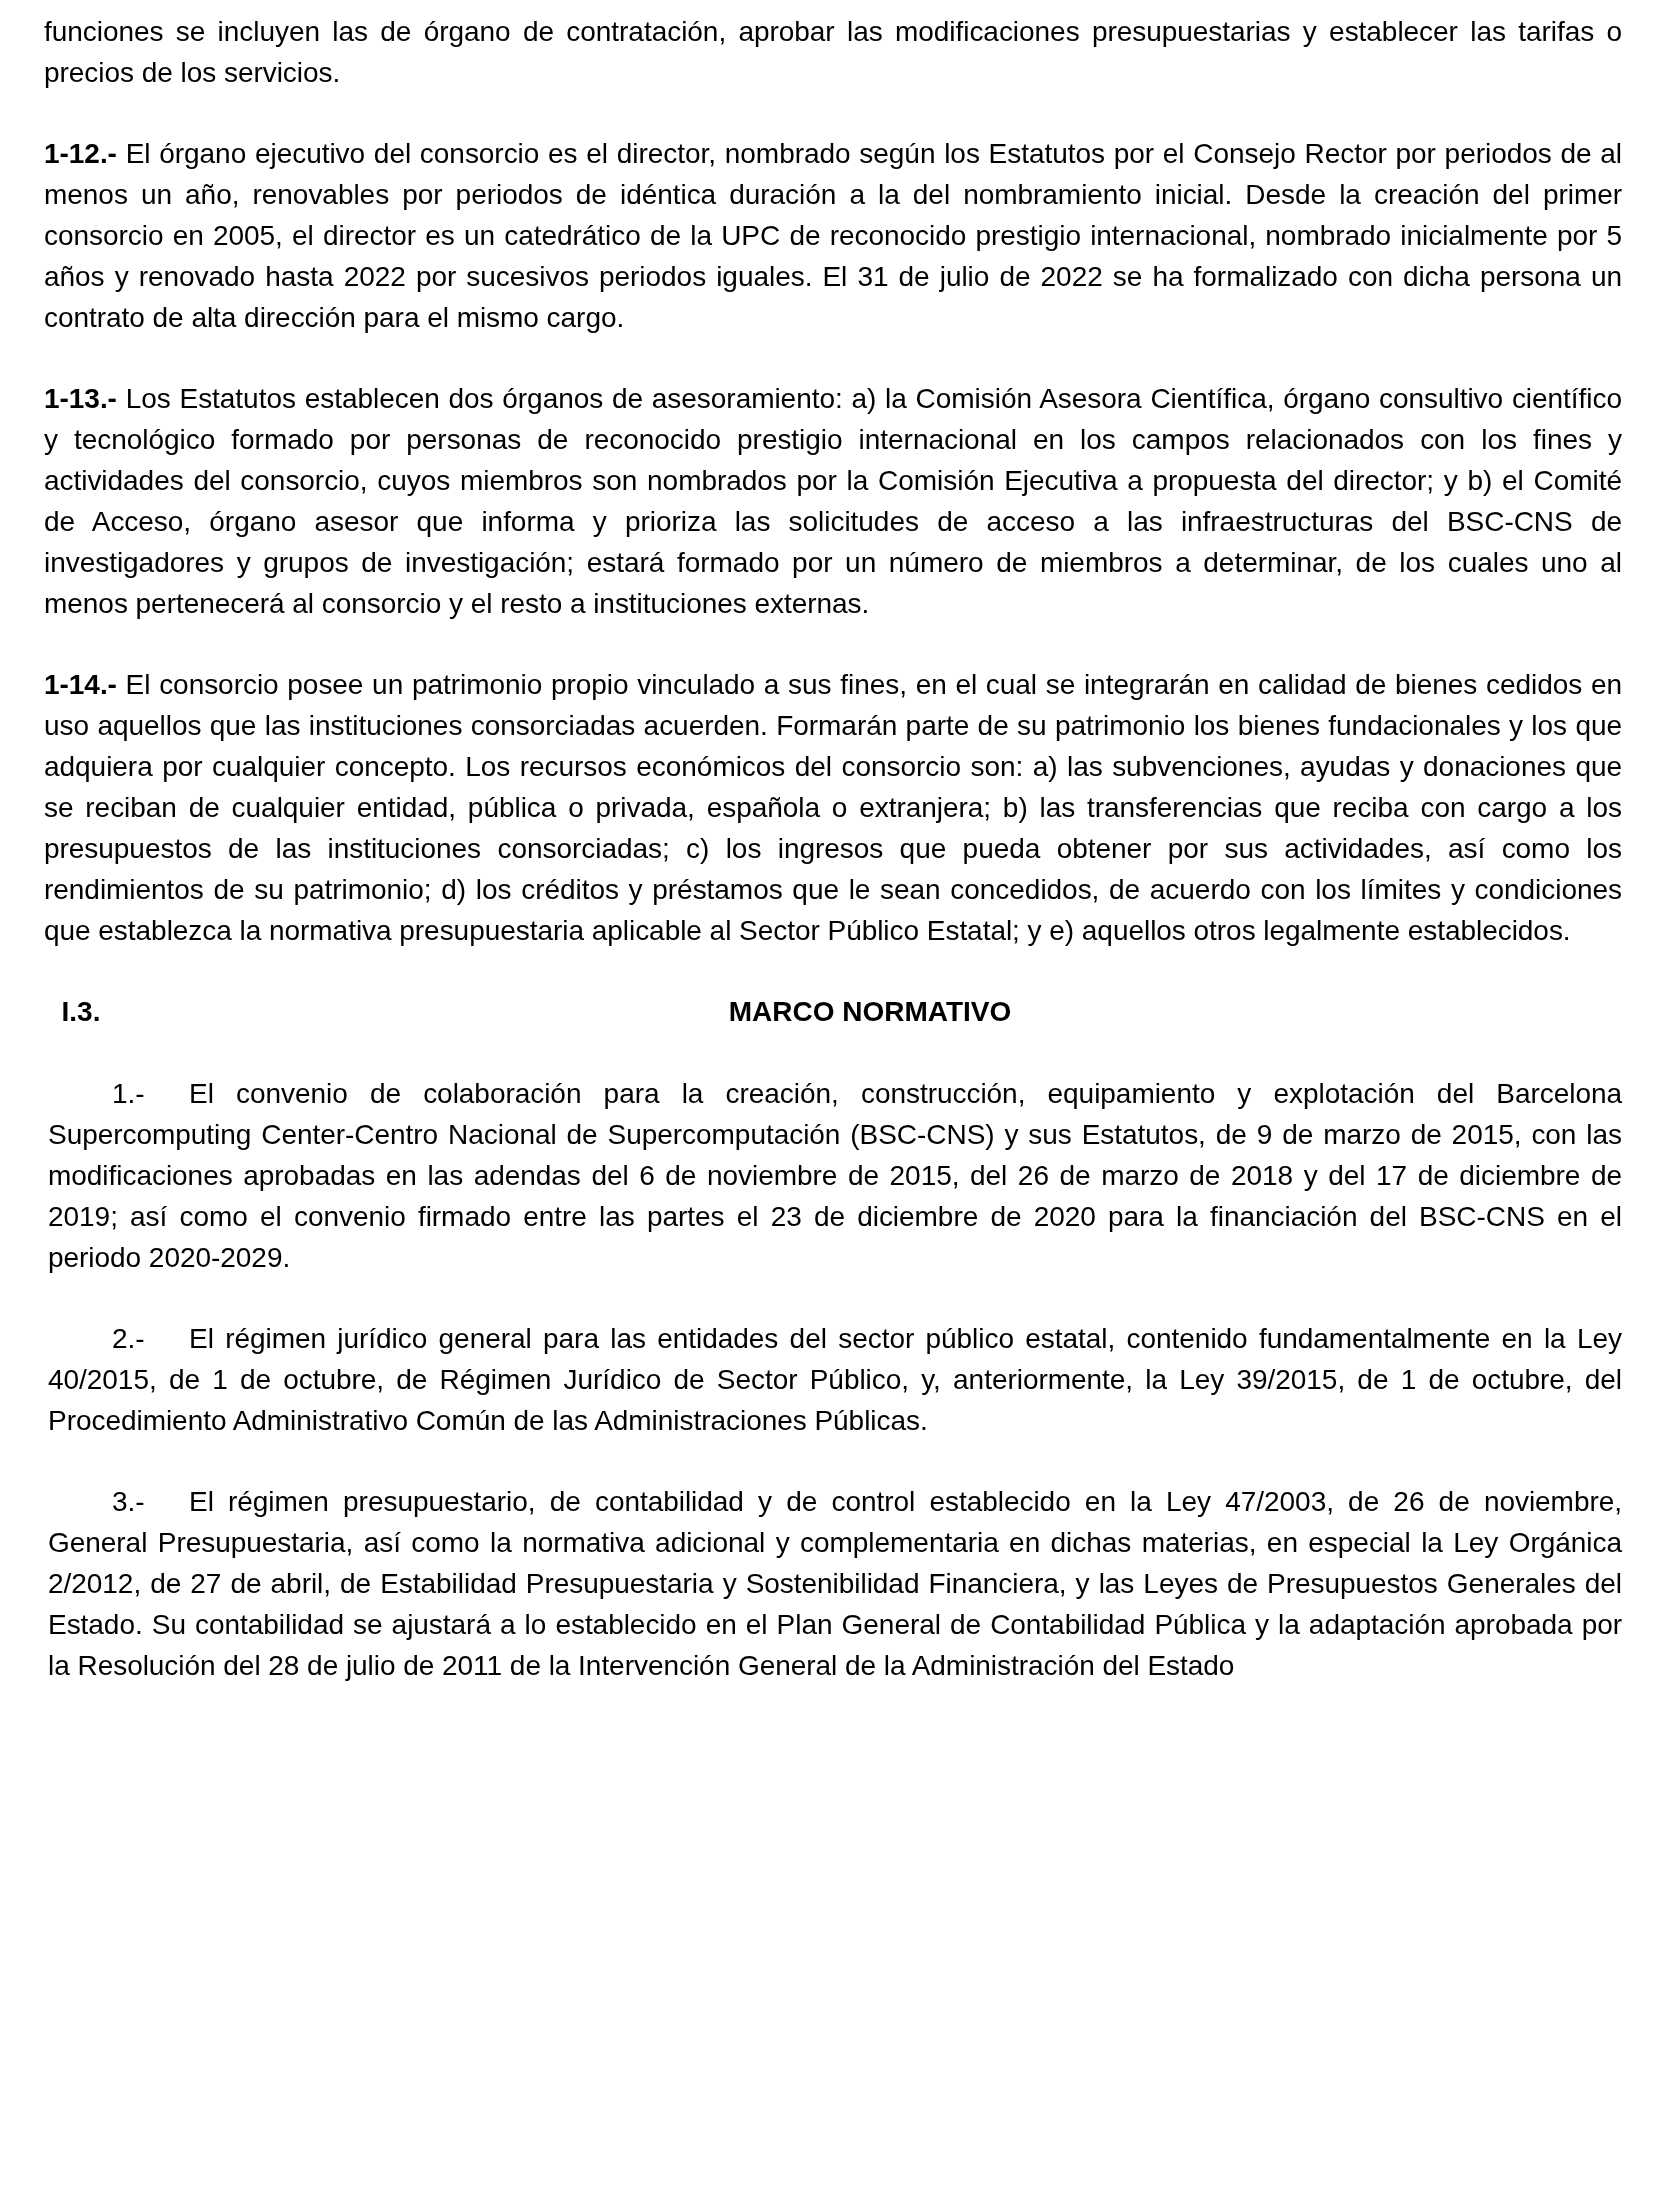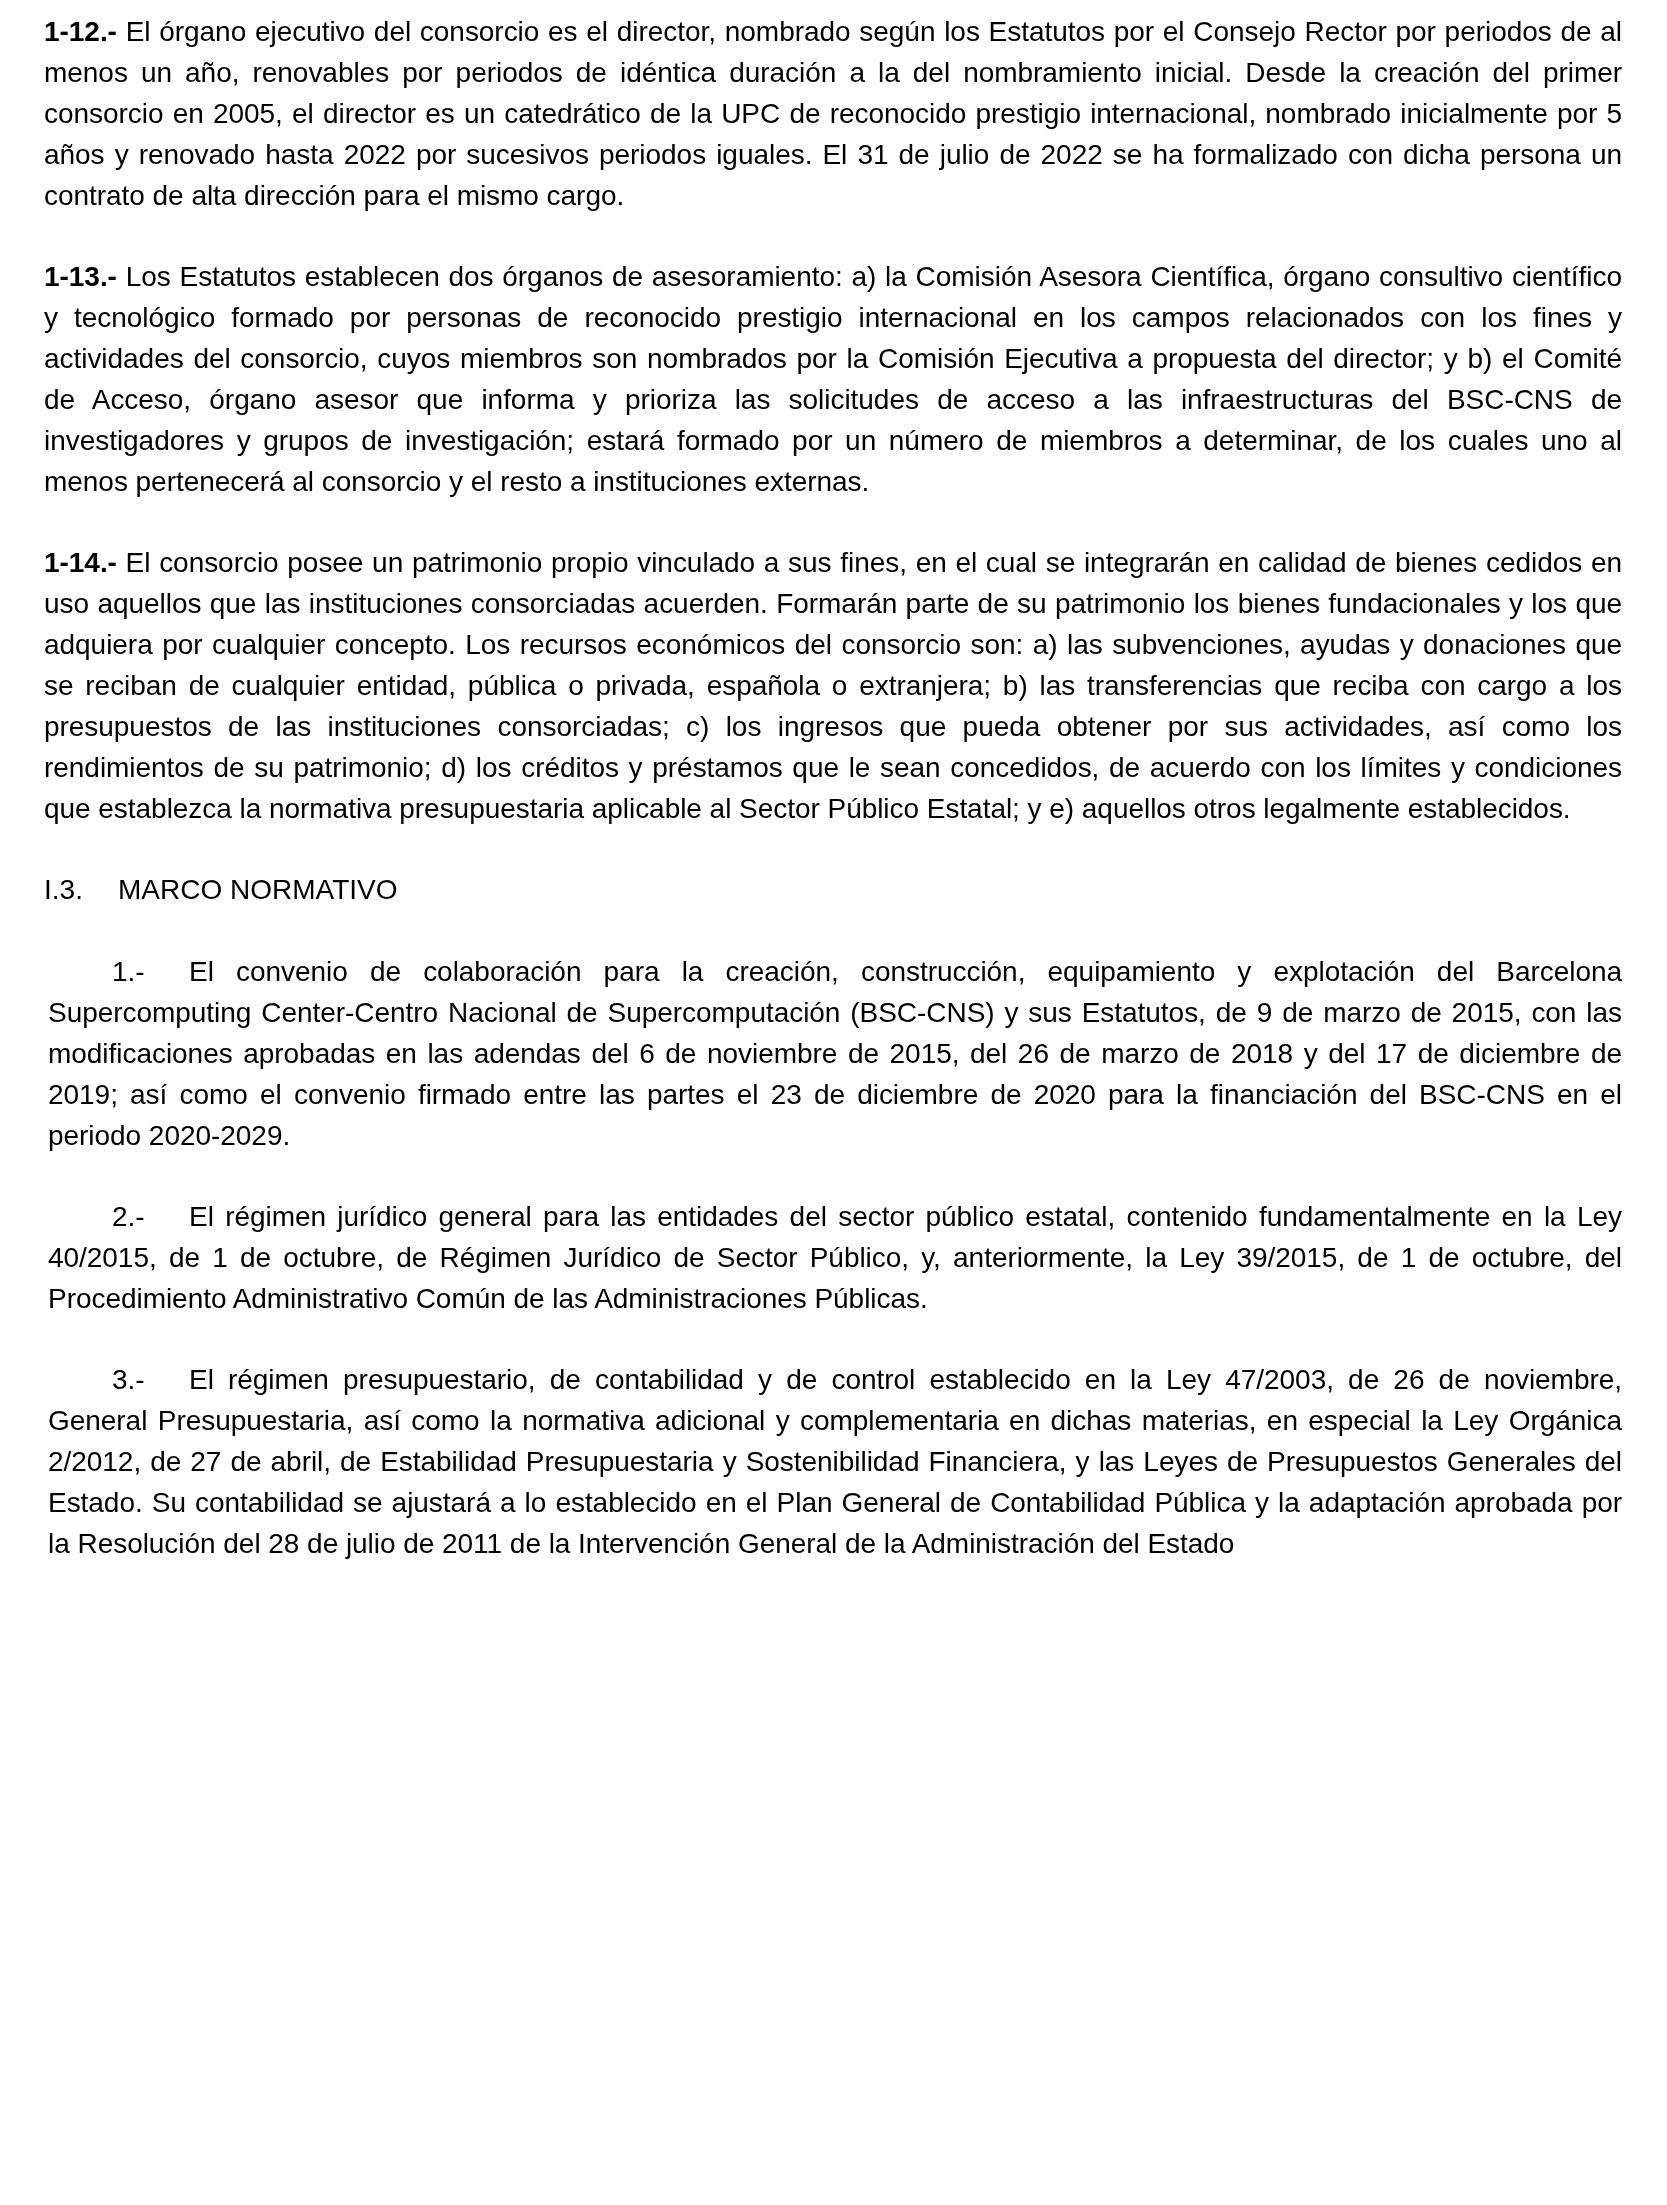--- a/index.html
+++ b/index.html
@@ -34,24 +34,25 @@
   .para {
     margin: 0 0 40px 0;
   }
   .para-num {
     font-weight: bold;
   }
   
   .section-heading {
     font-size: 28px;
     line-height: 41px;
-    font-weight: normal;
+    font-weight: bold;
     margin: 0 0 41px 0;
     display: flex;
     align-items: baseline;
+    text-align: center;
   }
   .section-heading .sec-num {
     display: inline-block;
     width: 74px;
     flex: 0 0 74px;
   }
   .section-heading .sec-title {
     flex: 1 1 auto;
   }
   
@@ -65,20 +66,23 @@
   .list-item .item-num {
     display: inline-block;
     width: 77px;
   }
 </style>
 </head>
 <body>
 
 <div class="page">
 
+  <p class="body-text para">
+    <span>funciones se incluyen las de órgano de contratación, aprobar las modificaciones presupuestarias y establecer las tarifas o precios de los servicios.</span>
+  </p>
 
   <p class="body-text para">
     <span class="para-num">1-12.-</span><span> El órgano ejecutivo del consorcio es el director, nombrado según los Estatutos por el Consejo Rector por periodos de al menos un año, renovables por periodos de idéntica duración a la del nombramiento inicial. Desde la creación del primer consorcio en 2005, el director es un catedrático de la UPC de reconocido prestigio internacional, nombrado inicialmente por 5 años y renovado hasta 2022 por sucesivos periodos iguales. El 31 de julio de 2022 se ha formalizado con dicha persona un contrato de alta dirección para el mismo cargo.</span>
   </p>
 
   <p class="body-text para">
     <span class="para-num">1-13.-</span><span> Los Estatutos establecen dos órganos de asesoramiento: a) la Comisión Asesora Científica, órgano consultivo científico y tecnológico formado por personas de reconocido prestigio internacional en los campos relacionados con los fines y actividades del consorcio, cuyos miembros son nombrados por la Comisión Ejecutiva a propuesta del director; y b) el Comité de Acceso, órgano asesor que informa y prioriza las solicitudes de acceso a las infraestructuras del BSC-CNS de investigadores y grupos de investigación; estará formado por un número de miembros a determinar, de los cuales uno al menos pertenecerá al consorcio y el resto a instituciones externas.</span>
   </p>
 
   <p class="body-text para">

